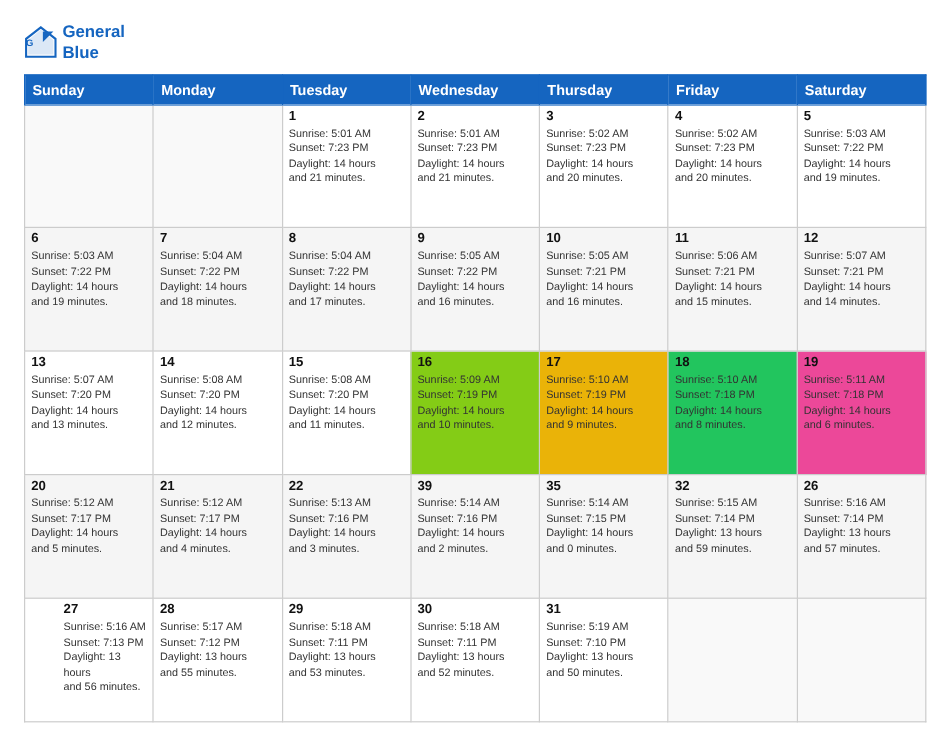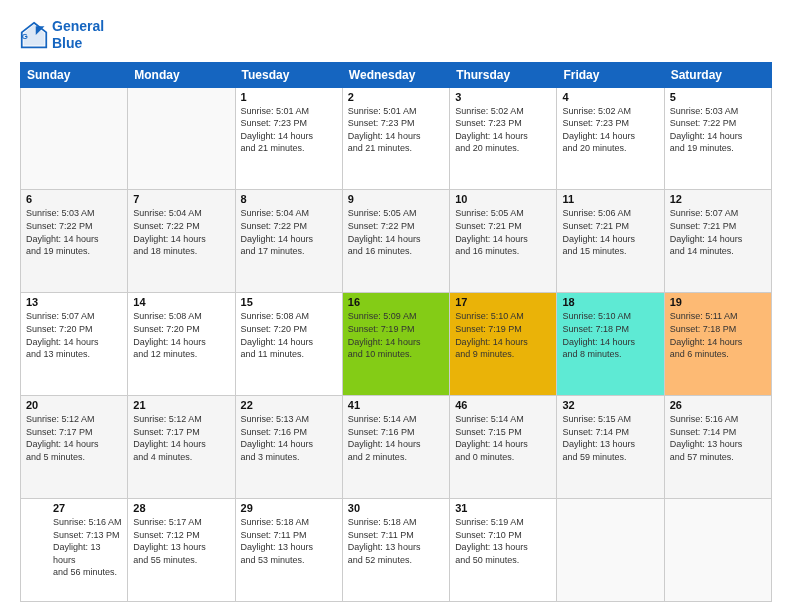--- a/index.html
+++ b/index.html
@@ -260,28 +260,28 @@
 Daylight: 14 hours
 and 10 minutes.</div>
           </td>
           <td style="background: #eab308;">
             <div class="cell-day">17</div>
             <div class="cell-info" style="white-space: pre-line;">Sunrise: 5:10 AM
 Sunset: 7:19 PM
 Daylight: 14 hours
 and 9 minutes.</div>
           </td>
-          <td style="background: #5eead4;">
+          <td style="background: #22c55e;">
             <div class="cell-day">18</div>
             <div class="cell-info" style="white-space: pre-line;">Sunrise: 5:10 AM
 Sunset: 7:18 PM
 Daylight: 14 hours
 and 8 minutes.</div>
           </td>
-          <td style="background: #fdba74;">
+          <td style="background: #ec4899;">
             <div class="cell-day">19</div>
             <div class="cell-info" style="white-space: pre-line;">Sunrise: 5:11 AM
 Sunset: 7:18 PM
 Daylight: 14 hours
 and 6 minutes.</div>
           </td>
         </tr>
         <tr style="background: rgb(245, 245, 245);">
           <td style="background: rgb(245, 245, 245);">
             <div class="cell-day">20</div>
@@ -298,28 +298,28 @@
 and 4 minutes.</div>
           </td>
           <td style="background: rgb(245, 245, 245);">
             <div class="cell-day">22</div>
             <div class="cell-info" style="white-space: pre-line;">Sunrise: 5:13 AM
 Sunset: 7:16 PM
 Daylight: 14 hours
 and 3 minutes.</div>
           </td>
           <td style="background: rgb(245, 245, 245);">
-            <div class="cell-day">41</div>
+            <div class="cell-day">39</div>
             <div class="cell-info" style="white-space: pre-line;">Sunrise: 5:14 AM
 Sunset: 7:16 PM
 Daylight: 14 hours
 and 2 minutes.</div>
           </td>
           <td style="background: rgb(245, 245, 245);">
-            <div class="cell-day">46</div>
+            <div class="cell-day">35</div>
             <div class="cell-info" style="white-space: pre-line;">Sunrise: 5:14 AM
 Sunset: 7:15 PM
 Daylight: 14 hours
 and 0 minutes.</div>
           </td>
           <td style="background: rgb(245, 245, 245);">
             <div class="cell-day">32</div>
             <div class="cell-info" style="white-space: pre-line;">Sunrise: 5:15 AM
 Sunset: 7:14 PM
 Daylight: 13 hours

